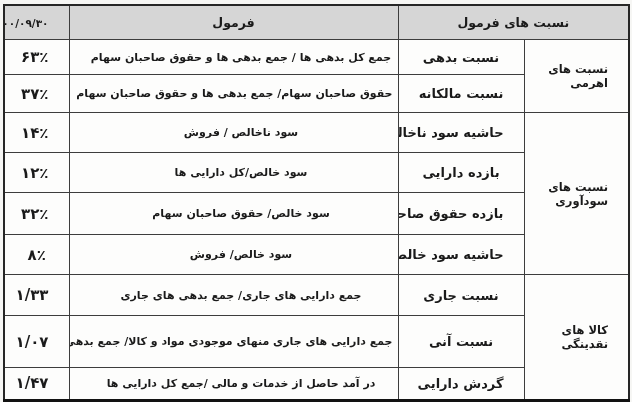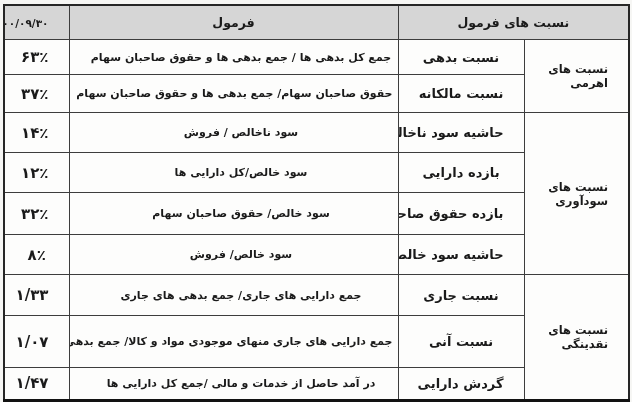--- a/index.html
+++ b/index.html
@@ -109,21 +109,21 @@
         <td class="formula">سود خالص/ حقوق صاحبان سهام</td>
         <td class="value">۳۲٪</td>
       </tr>
       <tr>
         <td class="name">حاشیه سود خالص</td>
         <td class="formula">سود خالص/ فروش</td>
         <td class="value">۸٪</td>
       </tr>
 
       <tr>
-        <td class="cat" rowspan="3">نسبت های نقدینگی</td>
+        <td class="cat" rowspan="3">کالا های نقدینگی</td>
         <td class="name">نسبت جاری</td>
         <td class="formula">جمع دارایی های جاری/ جمع بدهی های جاری</td>
         <td class="value">۱/۳۳</td>
       </tr>
       <tr>
         <td class="name">نسبت آنی</td>
         <td class="formula">جمع دارایی های جاری منهای موجودی مواد و کالا/ جمع بدهی های جاری</td>
         <td class="value">۱/۰۷</td>
       </tr>
       <tr>

